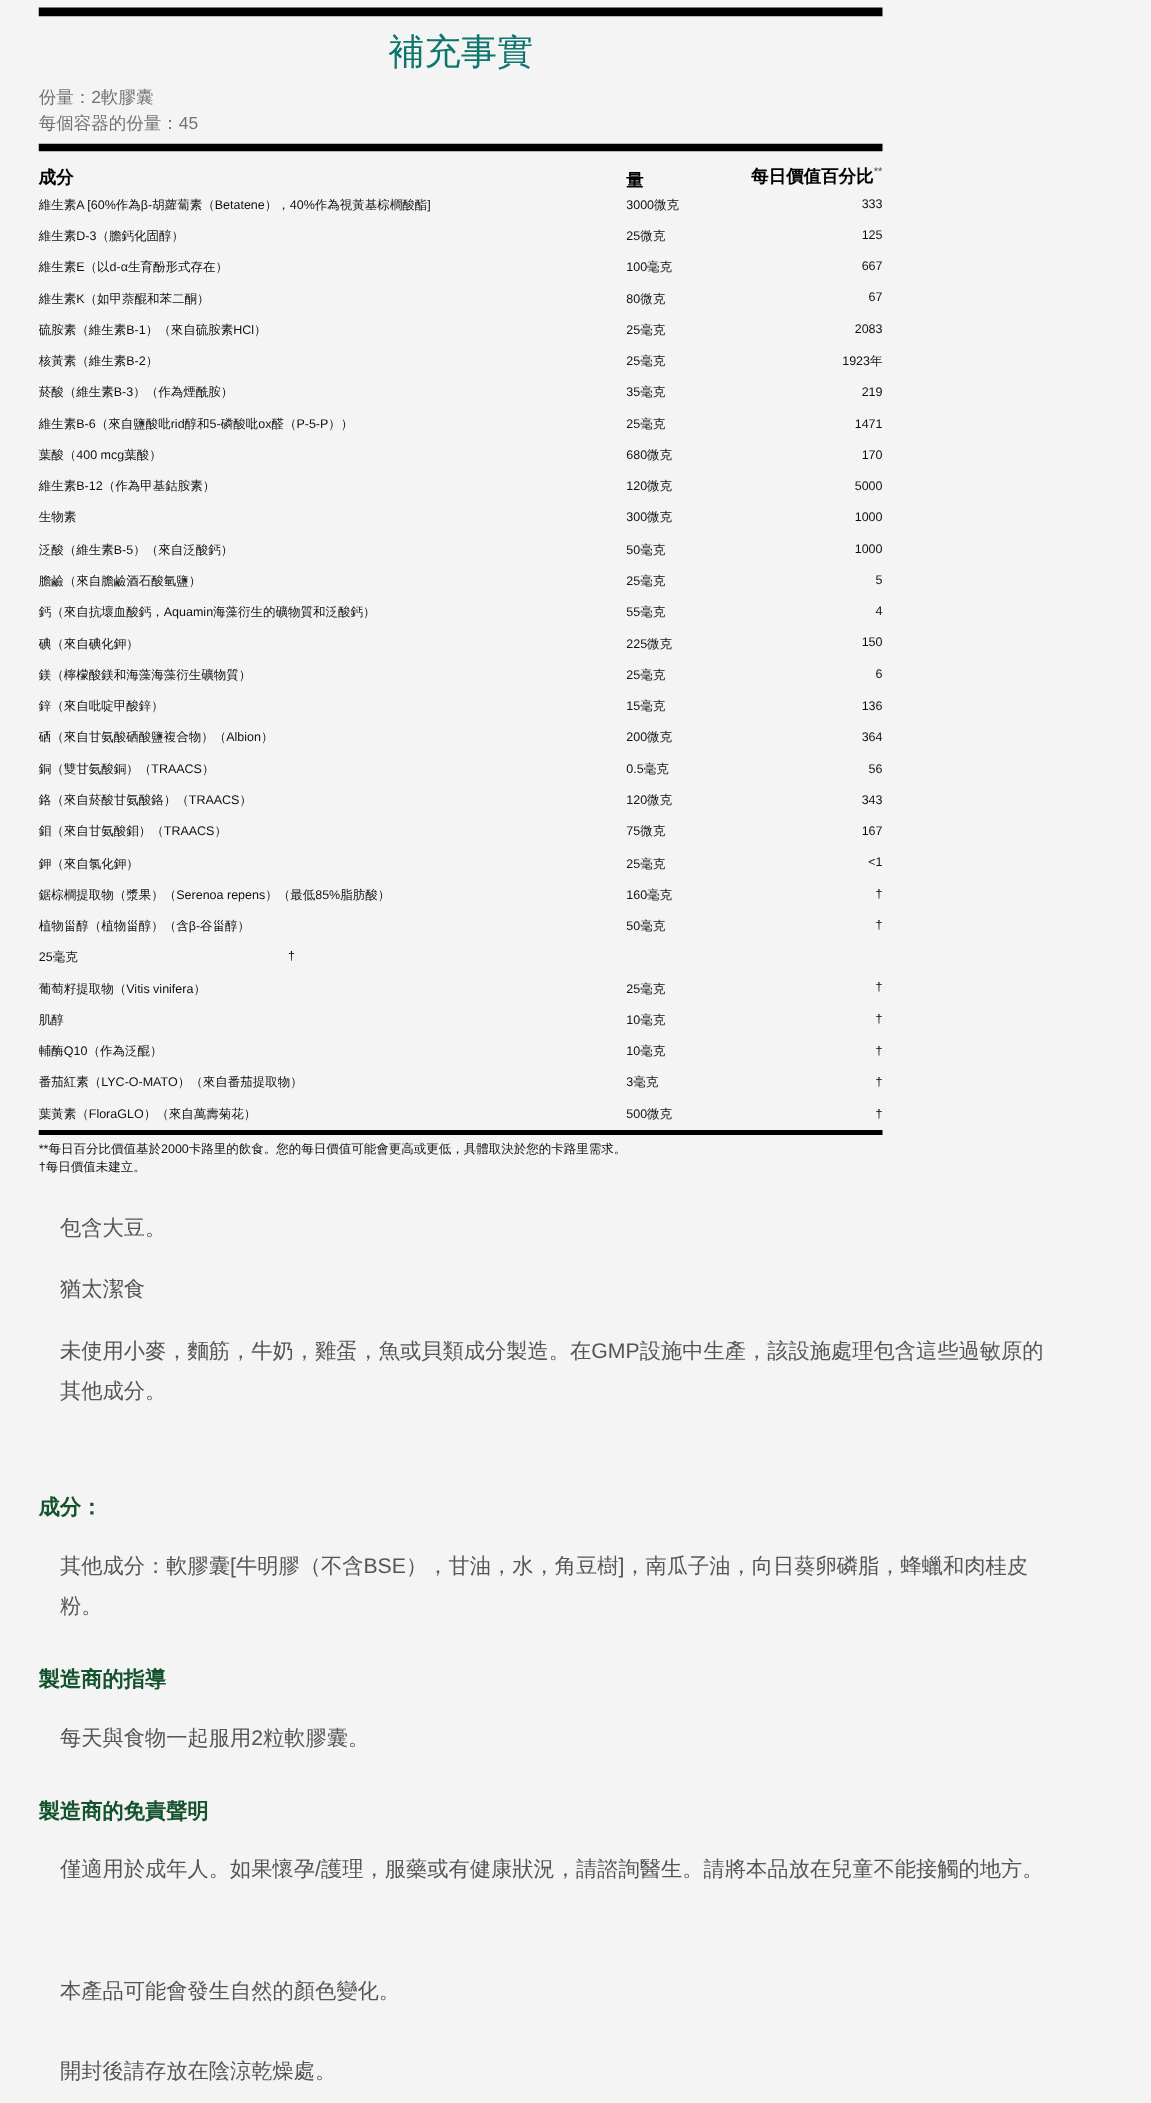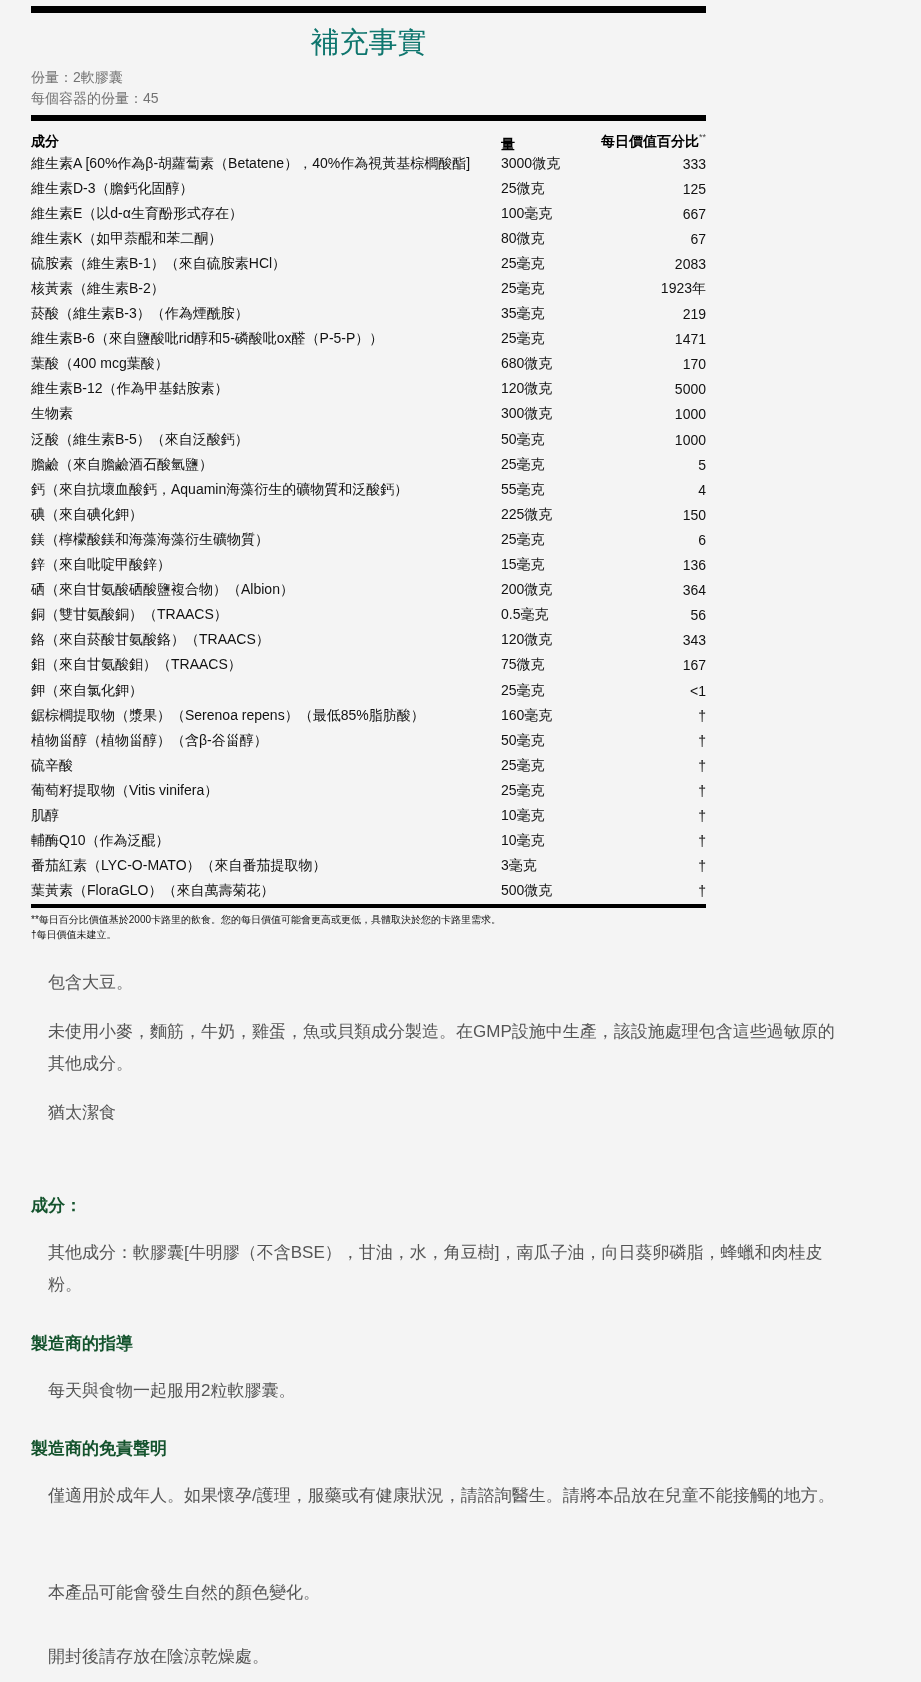--- a/index.html
+++ b/index.html
@@ -59,21 +59,21 @@
     }
     .col-name { flex: 1 1 auto; white-space: nowrap; }
     .col-amt { width: 70px; flex: 0 0 70px; white-space: nowrap; }
     .col-dv { width: 135px; flex: 0 0 135px; text-align: right; white-space: nowrap; }
     .head-row .col-amt { padding-bottom: 0; position: relative; top: 3px; }
     .head-row .col-dv sup { font-size: 9px; font-weight: normal; color: #444; }
     .row {
       display: flex;
       align-items: center;
       height: 25.1px;
-      font-size: 14px;
+      font-size: 10px;
       color: #111;
     }
     .row .col-name { overflow: visible; }
     .footnotes {
       margin-top: 4px;
       font-size: 10px;
       line-height: 15px;
       color: #111;
     }
     .body-text {
@@ -228,21 +228,20 @@
         <span class="col-name">鋸棕櫚提取物（漿果）（Serenoa repens）（最低85%脂肪酸）</span>
         <span class="col-amt">160毫克</span>
         <span class="col-dv">†</span>
       </div>
       <div class="row">
         <span class="col-name">植物甾醇（植物甾醇）（含β-谷甾醇）</span>
         <span class="col-amt">50毫克</span>
         <span class="col-dv">†</span>
       </div>
       <div class="row">
-        <span class="col-name">硫辛酸</span>
         <span class="col-amt">25毫克</span>
         <span class="col-dv">†</span>
       </div>
       <div class="row">
         <span class="col-name">葡萄籽提取物（Vitis vinifera）</span>
         <span class="col-amt">25毫克</span>
         <span class="col-dv">†</span>
       </div>
       <div class="row">
         <span class="col-name">肌醇</span>
@@ -268,22 +267,22 @@
 
   <div class="bar-thin"></div>
   <div class="footnotes">
     <div>**每日百分比價值基於2000卡路里的飲食。您的每日價值可能會更高或更低，具體取決於您的卡路里需求。</div>
     <div>†每日價值未建立。</div>
   </div>
 </div>
 
 <div class="body-text" style="top:950px;">
   <p>包含大豆。</p>
+  <p>猶太潔食</p>
   <p>未使用小麥，麵筋，牛奶，雞蛋，魚或貝類成分製造。在GMP設施中生產，該設施處理包含這些過敏原的其他成分。</p>
-  <p>猶太潔食</p>
 </div>
 
 <div class="body-text" style="top:1192px;">
   <h3 class="section-heading">成分：</h3>
   <p>其他成分：軟膠囊[牛明膠（不含BSE），甘油，水，角豆樹]，南瓜子油，向日葵卵磷脂，蜂蠟和肉桂皮粉。</p>
 </div>
 
 <div class="body-text" style="top:1330px;">
   <h3 class="section-heading">製造商的指導</h3>
   <p>每天與食物一起服用2粒軟膠囊。</p>

